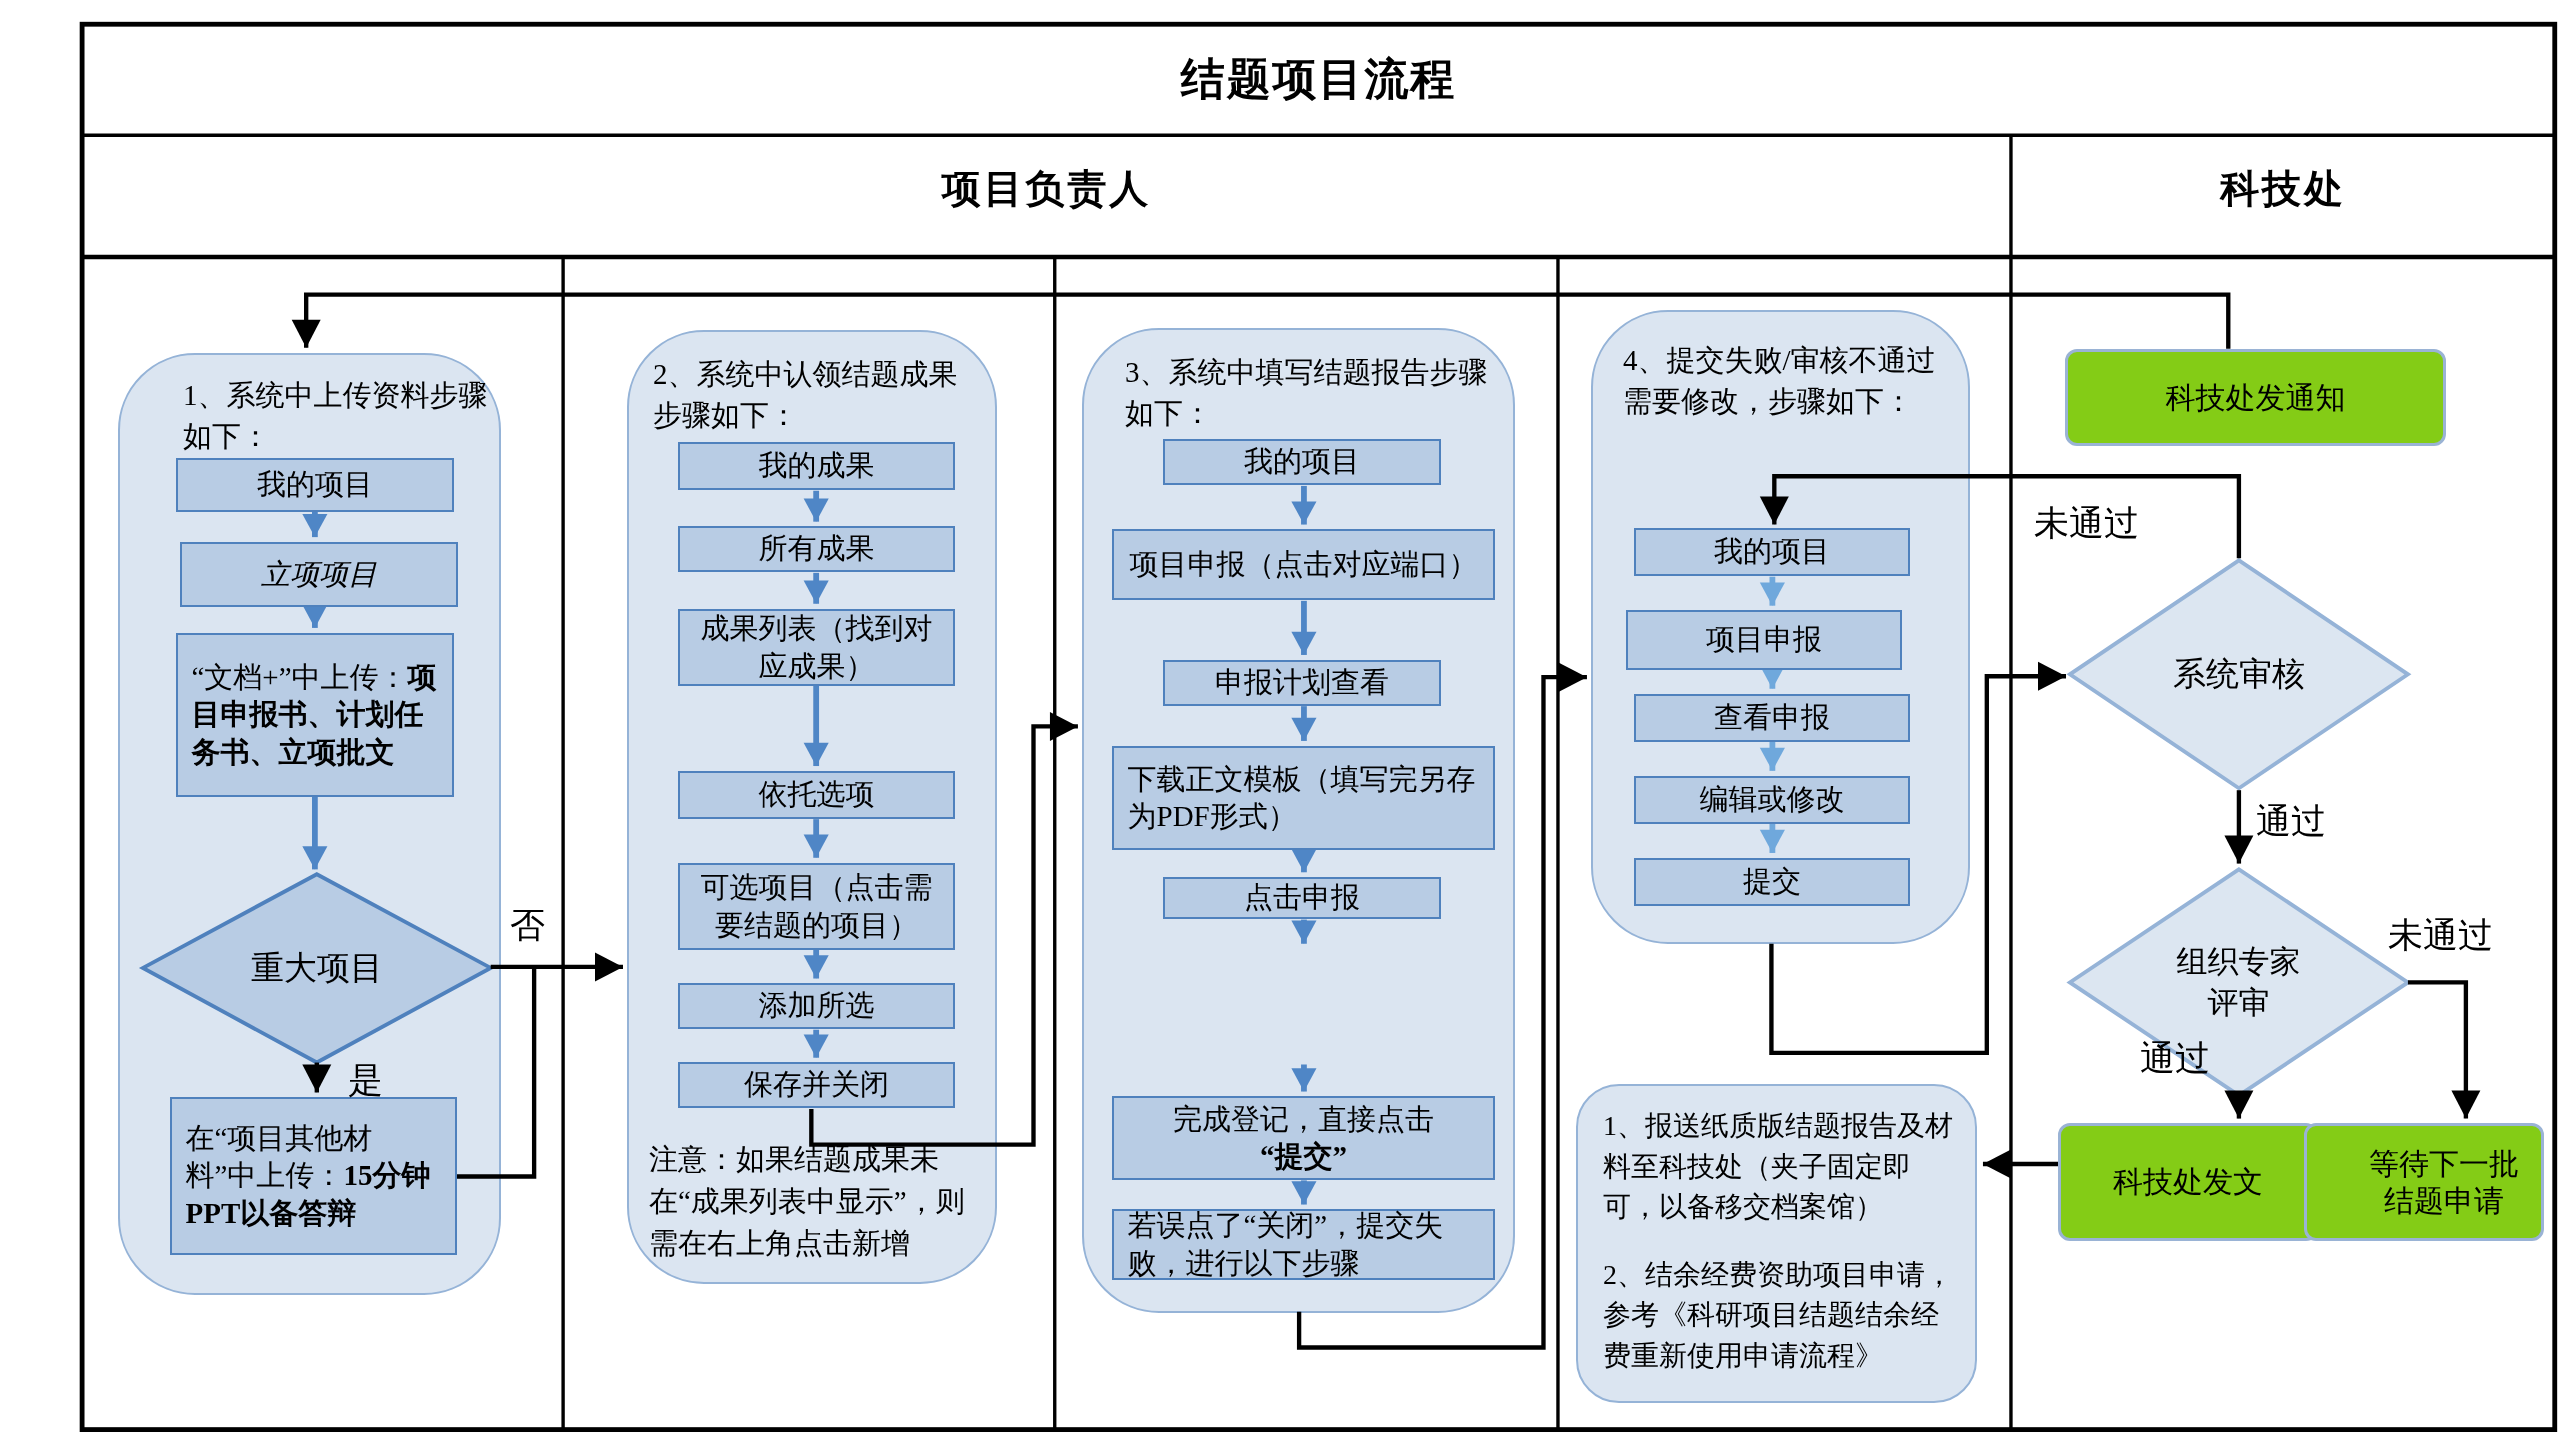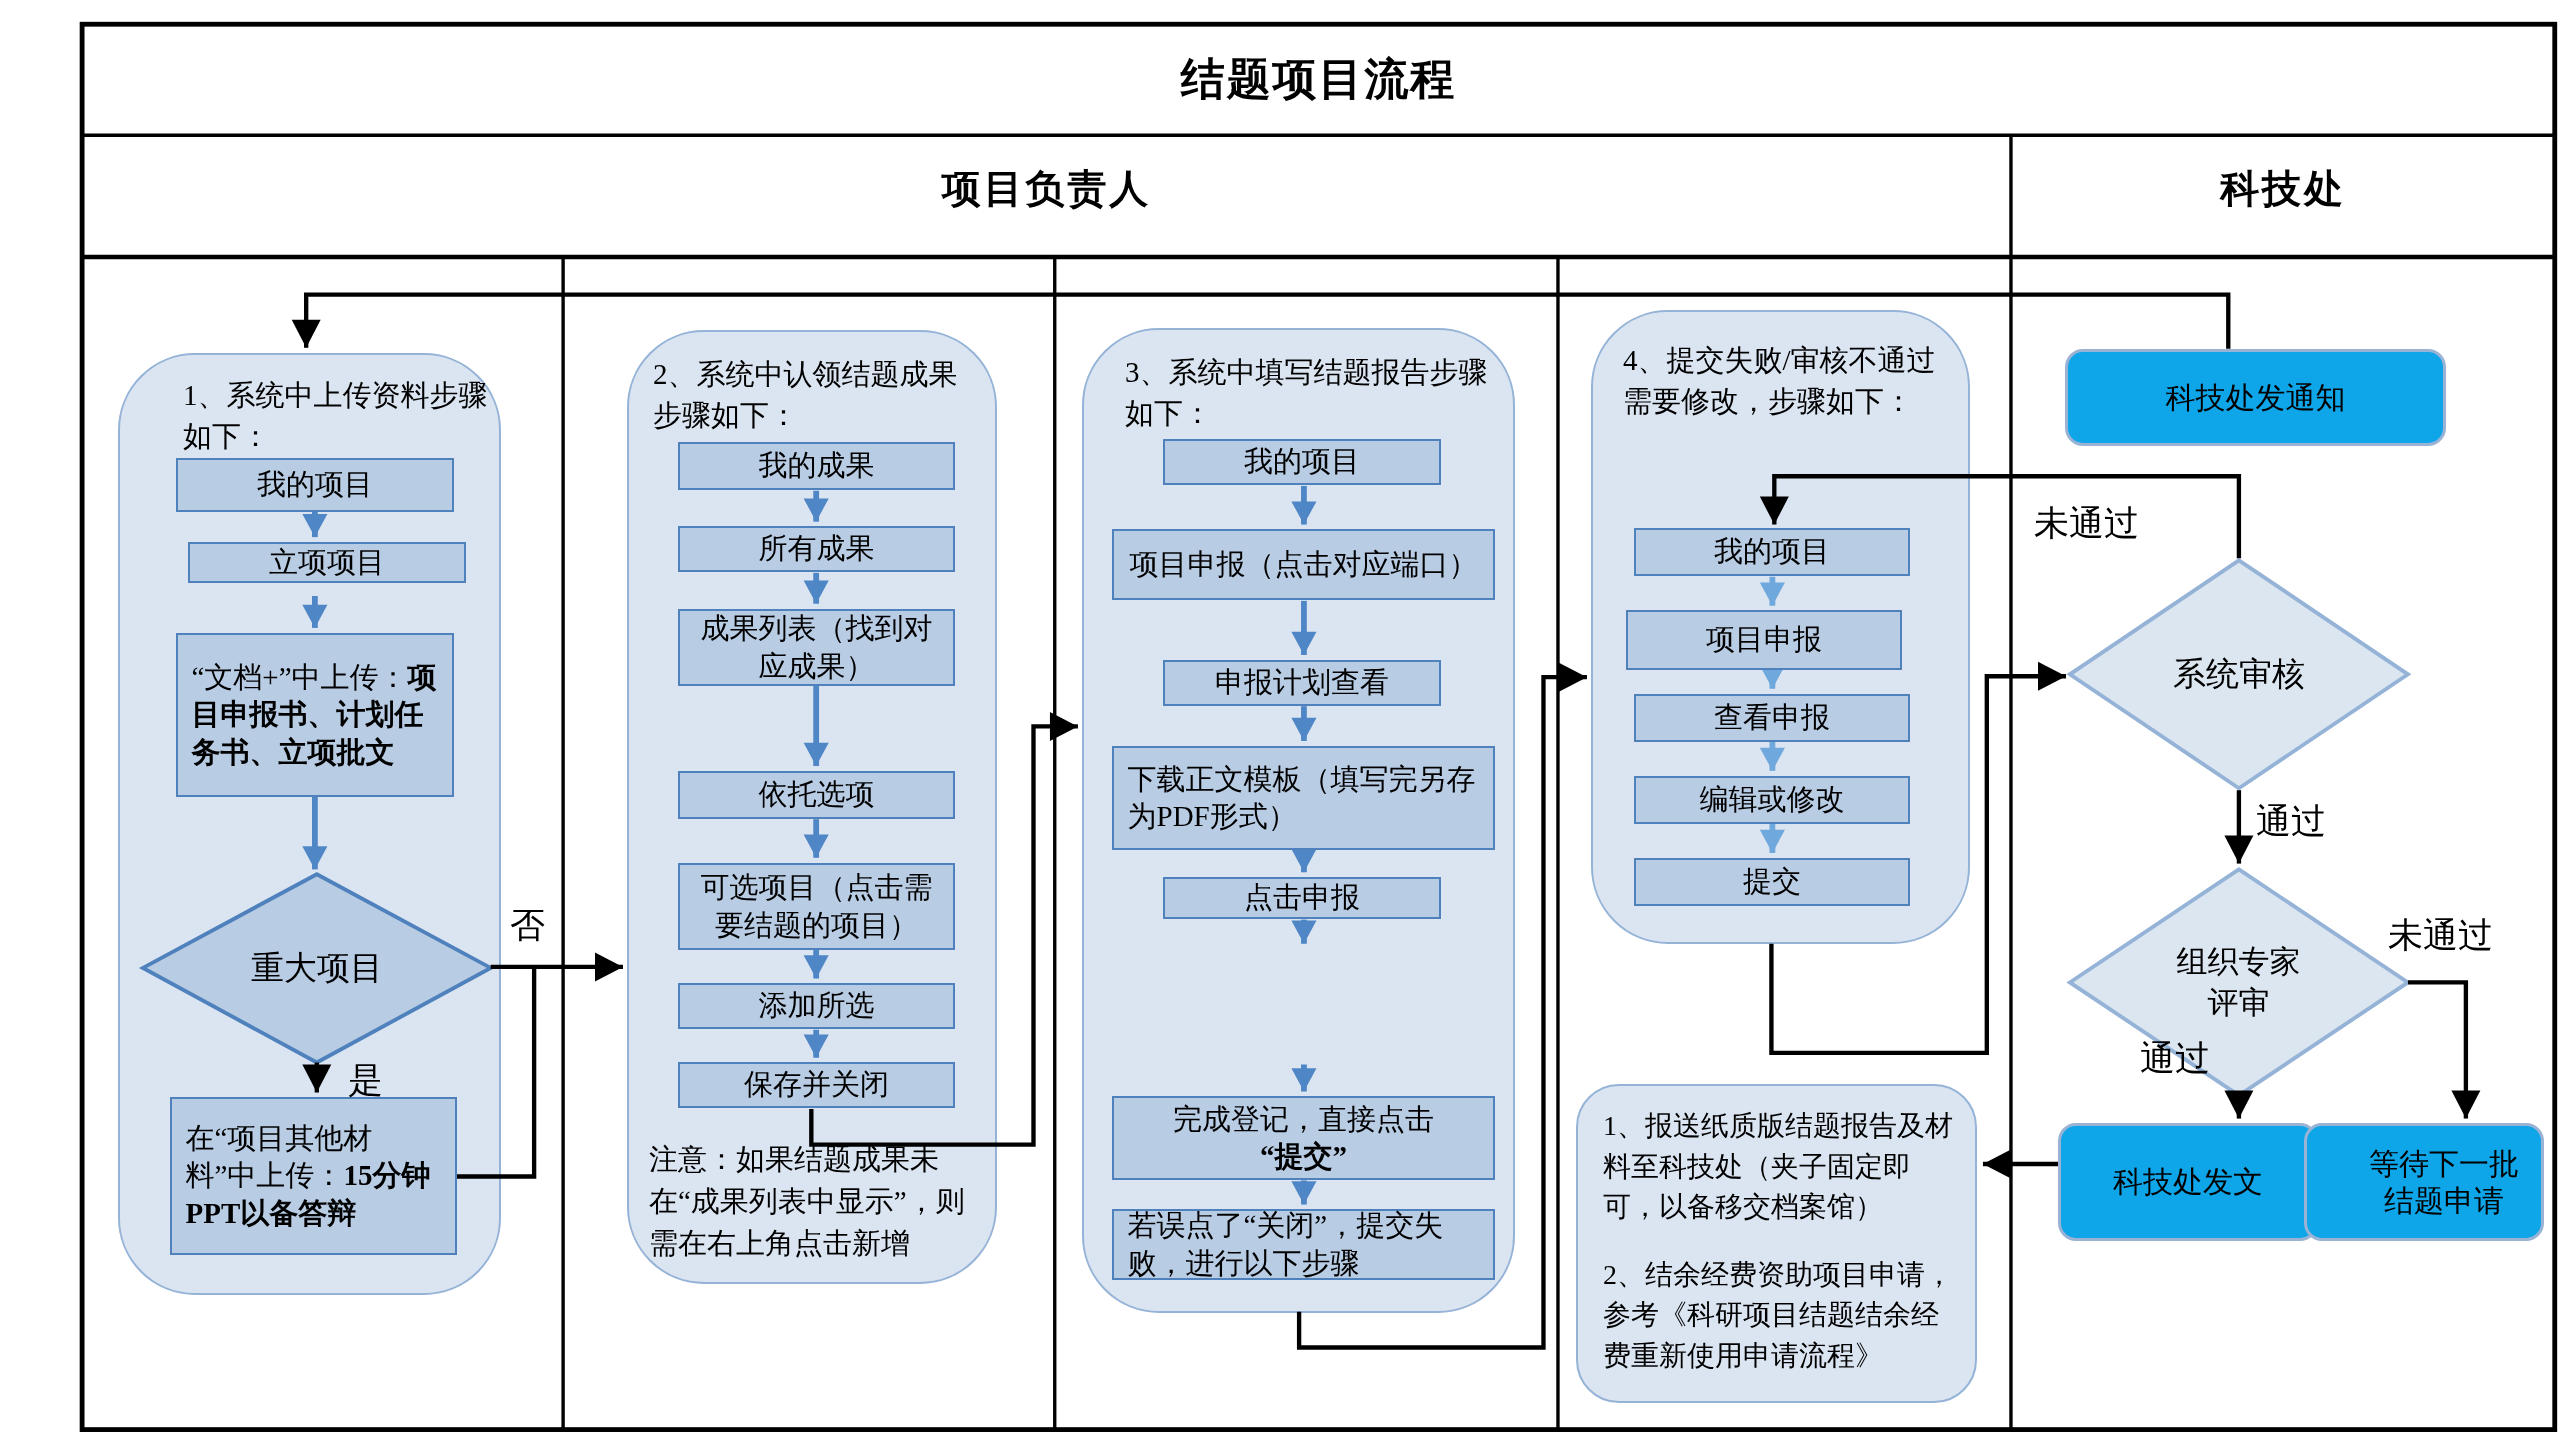--- a/index.html
+++ b/index.html
@@ -7,21 +7,21 @@
     position:relative;width:2576px;height:1449px;background:#fff;overflow:hidden;
     font-family:"Liberation Serif","DejaVu Serif",serif;color:#000;
   }
   svg.layer{position:absolute;left:0;top:0;width:2576px;height:1449px;pointer-events:none;}
   
   .cont{
     position:absolute;background:#dbe5f1;border:2.9px solid #95b3d7;border-radius:77px;
     box-sizing:border-box;z-index:1;
   }
   .softbox{
-    position:absolute;background:#0ea5e9;border:3.9px solid #9ab3d5;border-radius:18px;
+    position:absolute;background:#84cc16;border:3.9px solid #9ab3d5;border-radius:12px;
     box-sizing:border-box;display:flex;align-items:center;justify-content:center;
     text-align:center;font-size:30px;z-index:3;line-height:1.25;
   }
   
   .step{
     position:absolute;background:#b8cce4;border:2.9px solid #4f81bd;box-sizing:border-box;
     display:flex;align-items:center;justify-content:center;text-align:center;
     font-size:29px;line-height:1.28;z-index:3;padding:1.9px 7.7px;
   }
   .step.left{justify-content:flex-start;text-align:left;padding:5.8px 13.5px;}
@@ -117,21 +117,21 @@
     <g stroke="#6fa8dc" stroke-width="6" fill="none">
       <line x1="1835" y1="597" x2="1835" y2="627" marker-end="url(#mk-lblue)"></line>
       <line x1="1835" y1="682" x2="1835" y2="713" marker-end="url(#mk-lblue)"></line>
       <line x1="1835" y1="768" x2="1835" y2="798" marker-end="url(#mk-lblue)"></line>
       <line x1="1835" y1="853" x2="1835" y2="883" marker-end="url(#mk-lblue)"></line>
     </g>
   </svg>
 
   <div class="hdr" style="left:147px;top:375px;width:321px;margin-left:36px;">1、系统中上传资料步骤如下：</div>
   <div class="step" style="left:176px;top:458px;width:278px;height:54px;">我的项目</div>
-  <div class="step" style="left:188px;top:542px;width:278px;height:41px;">立项项目</div>
+  <div class="step" style="left:180px;top:542px;width:278px;height:65px;font-style:italic;">立项项目</div>
   <div class="step left" style="left:176px;top:633px;width:278px;height:164px;">
     <div><span>“文档+”中上传：</span><b>项目申报书、计划任务书、立项批文</b></div>
   </div>
   <div class="dtext" style="left:201px;top:939px;width:232px;height:58px;">重大项目</div>
   <div class="lbl" style="left:348px;top:1057px;">是</div>
   <div class="lbl" style="left:510px;top:902px;">否</div>
   <div class="step left" style="left:170px;top:1097px;width:287px;height:158px;">
     <div><span>在“项目其他材料”中上传：</span><b>15分钟PPT以备答辩</b></div>
   </div>
 

